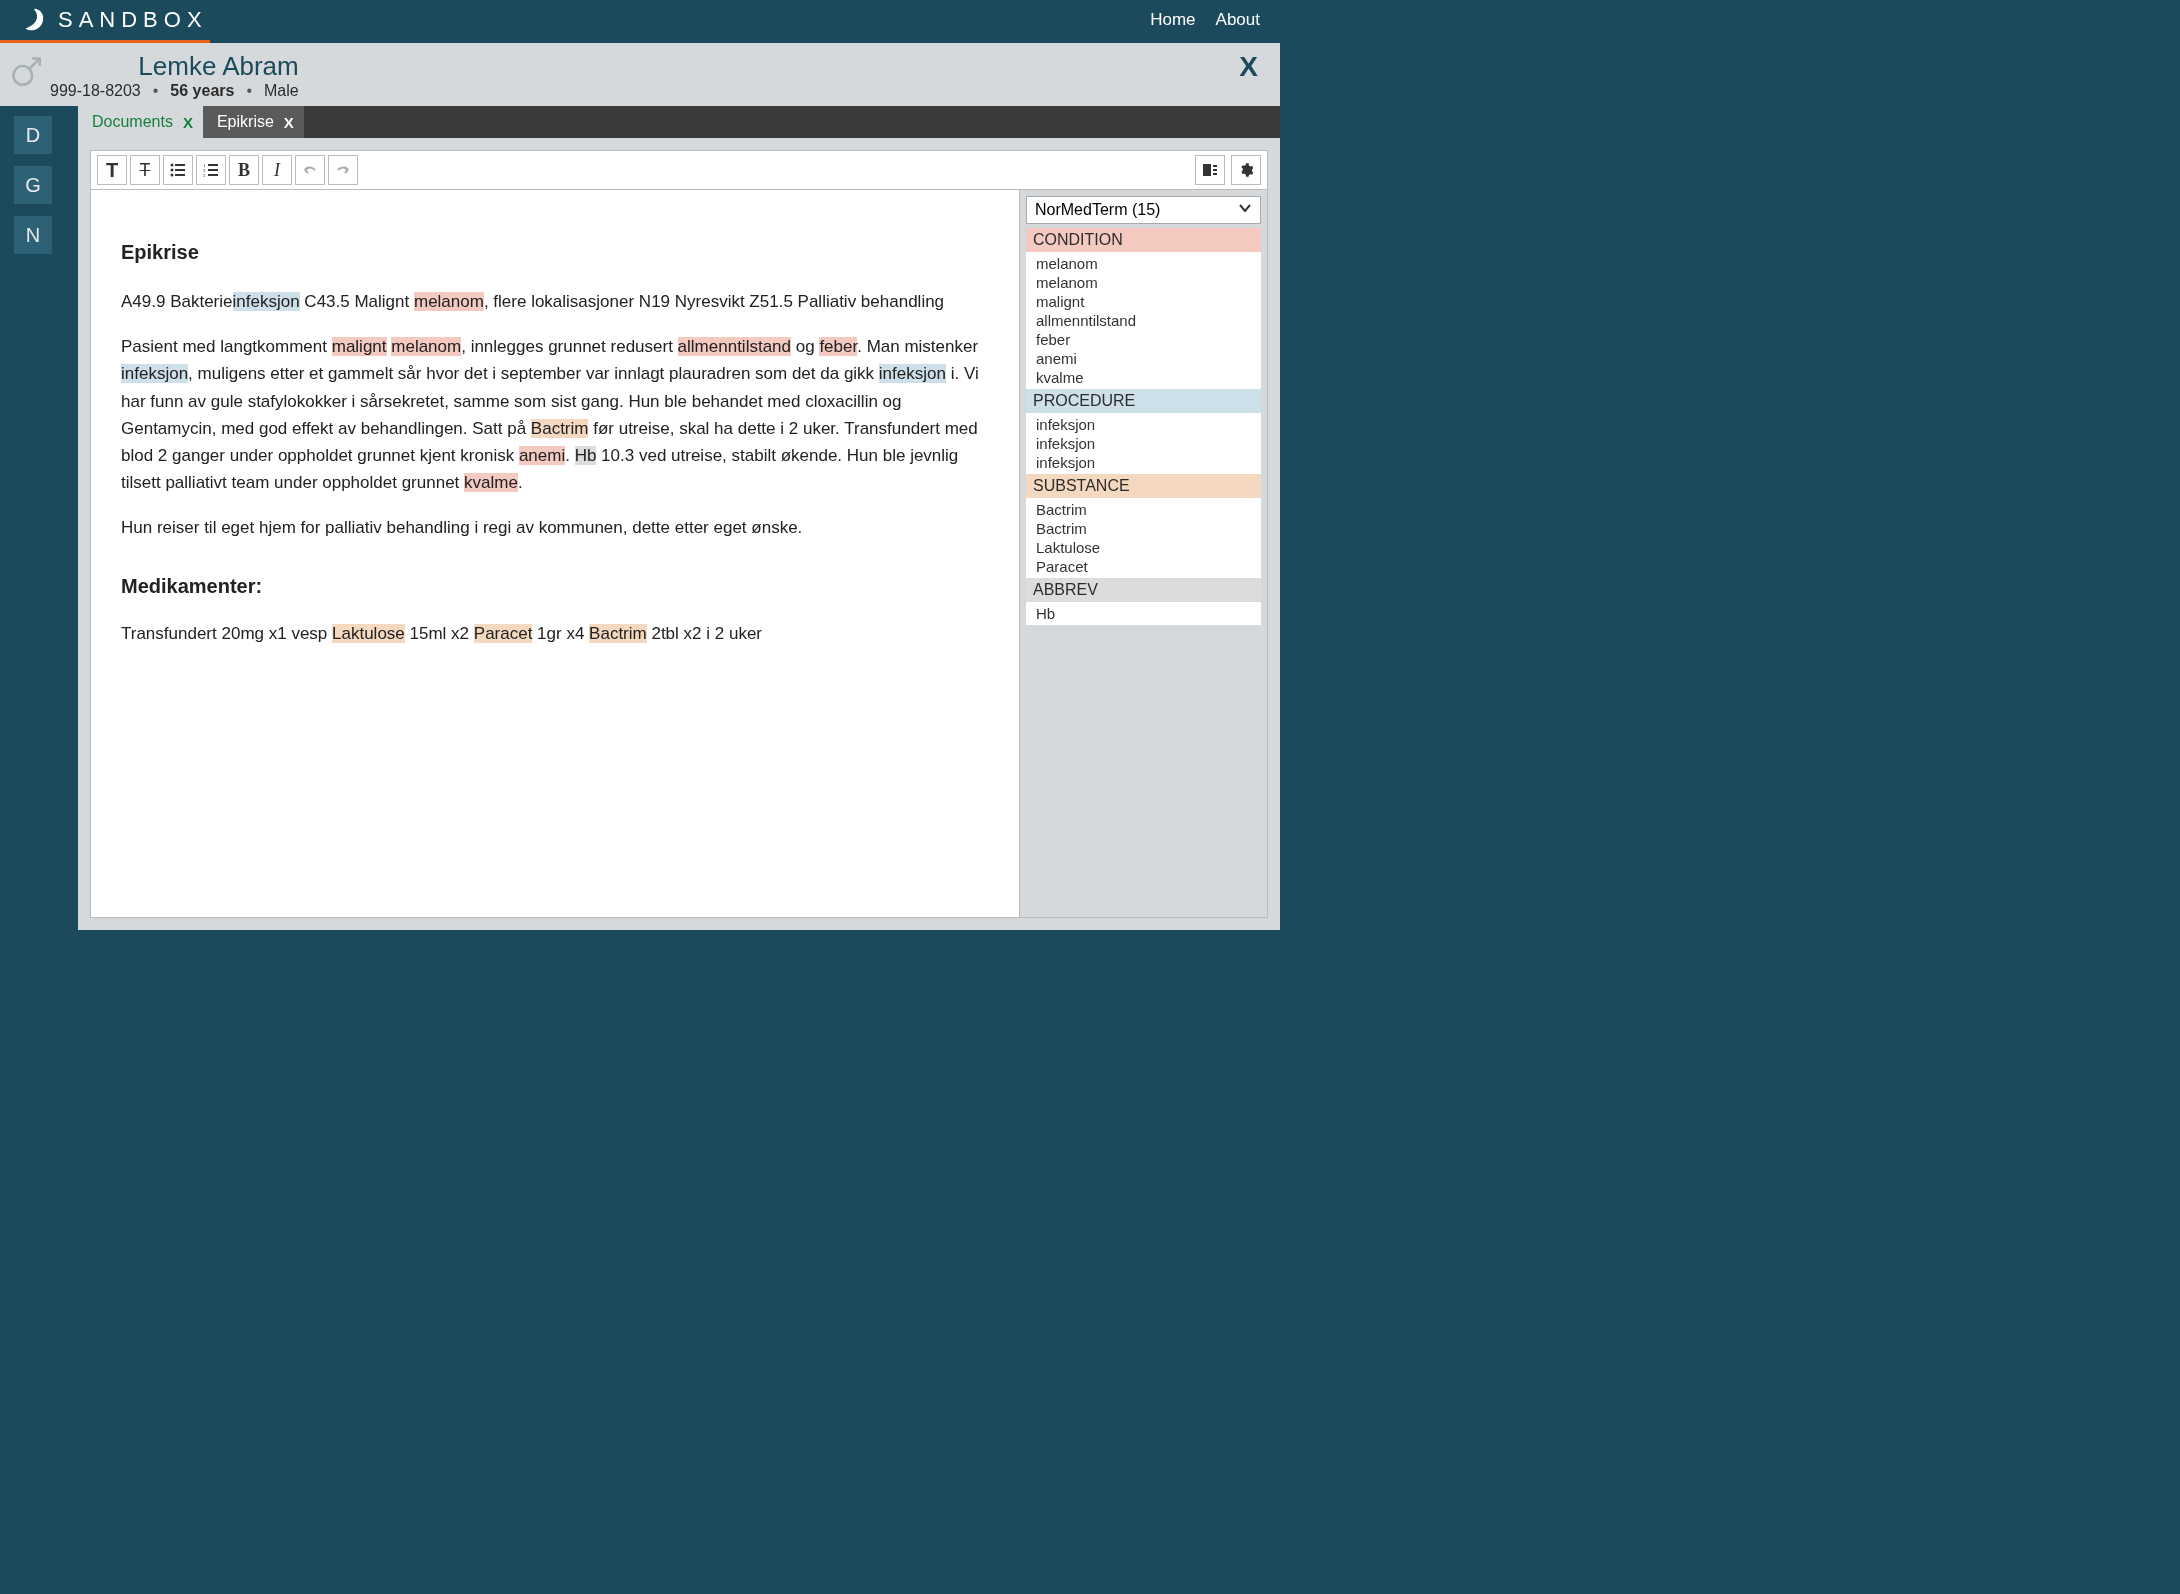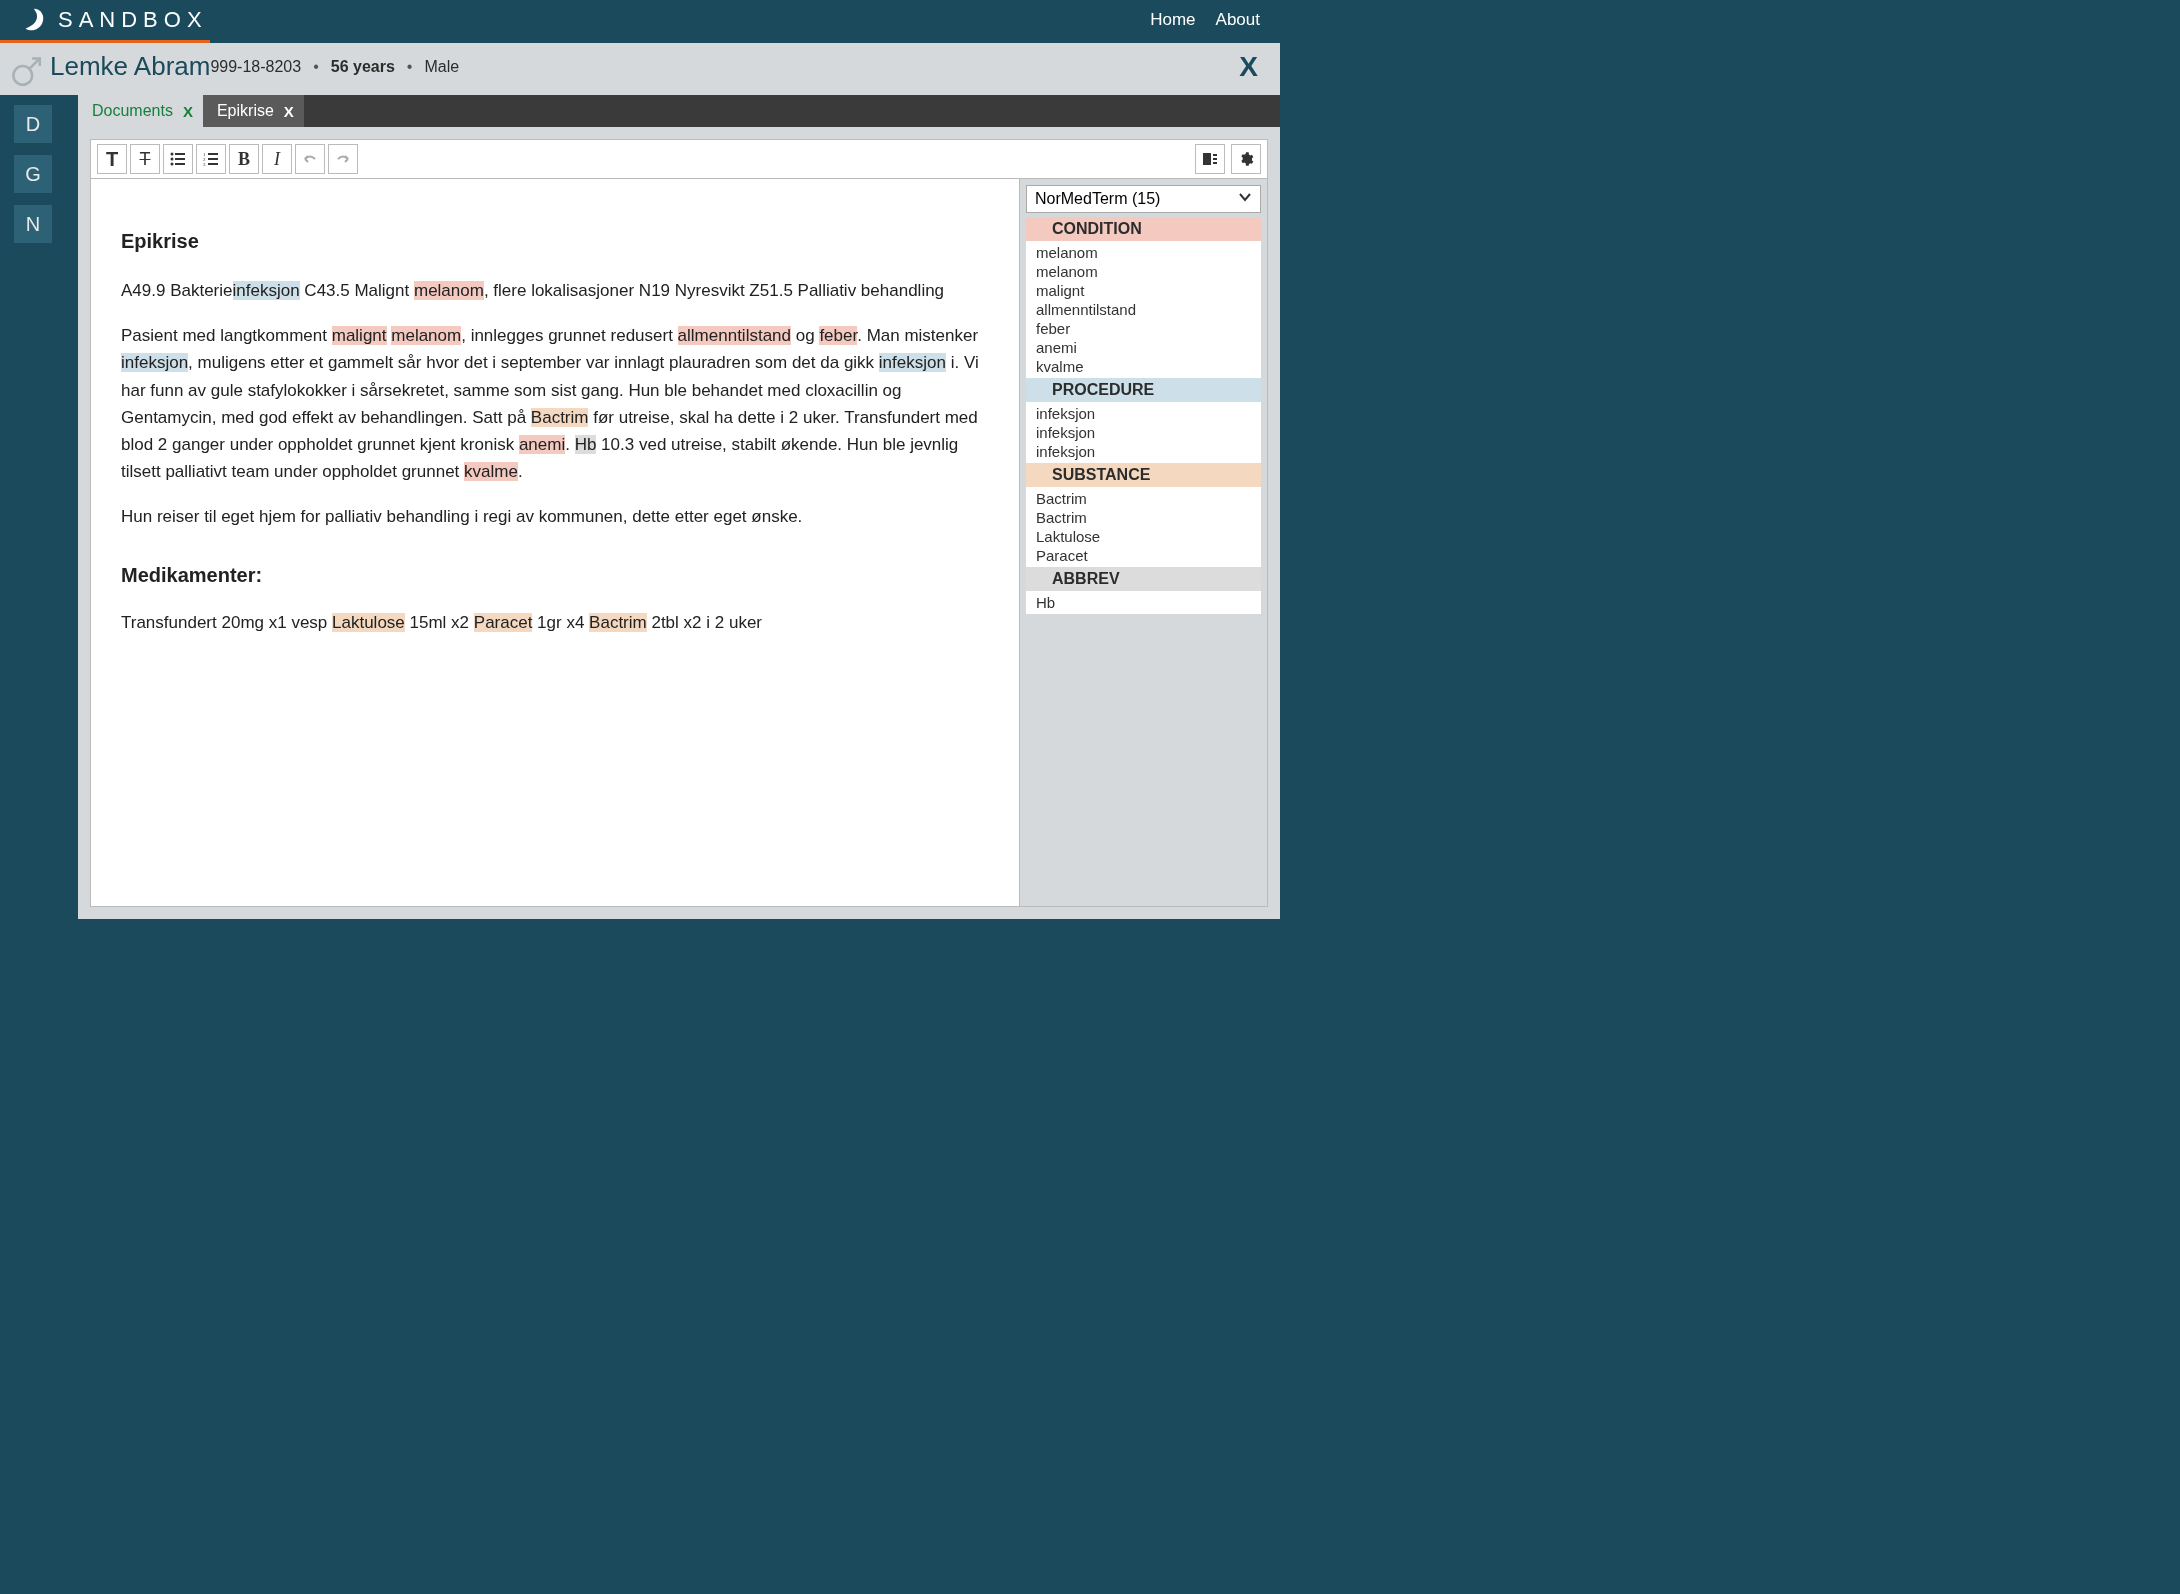--- a/index.html
+++ b/index.html
@@ -57,21 +57,22 @@
       gap: 6px;
     }
     .gender-icon {
       width: 34px;
       height: 34px;
       margin-top: 4px;
       opacity: 0.5;
     }
     .patient-info {
       display: flex;
-      flex-direction: row;
+      flex-direction: column;
+      align-items: flex-end;
     }
     .patient-name {
       color: #1a4a5c;
       font-size: 26px;
       font-weight: 400;
     }
     .patient-meta {
       color: #2c2c2c;
       font-size: 16px;
       display: flex;
@@ -230,22 +231,22 @@
       border: 1px solid #aaa;
       margin: 6px 6px 4px 6px;
       padding: 4px 8px;
       font-size: 16px;
       display: flex;
       justify-content: space-between;
       align-items: center;
       cursor: pointer;
     }
     .category-header {
-      padding: 3px 26px;
-      font-weight: bold;
+      padding: 3px 7px;
+      font-weight: normal;
       font-size: 16px;
       color: #2c2c2c;
     }
     .cat-condition { background: #f4c9c0; }
     .cat-procedure { background: #cddfe8; }
     .cat-substance { background: #f4d9c0; }
     .cat-abbrev { background: #dcdcdc; }
     .panel-items {
       background: white;
       margin: 0 6px;

